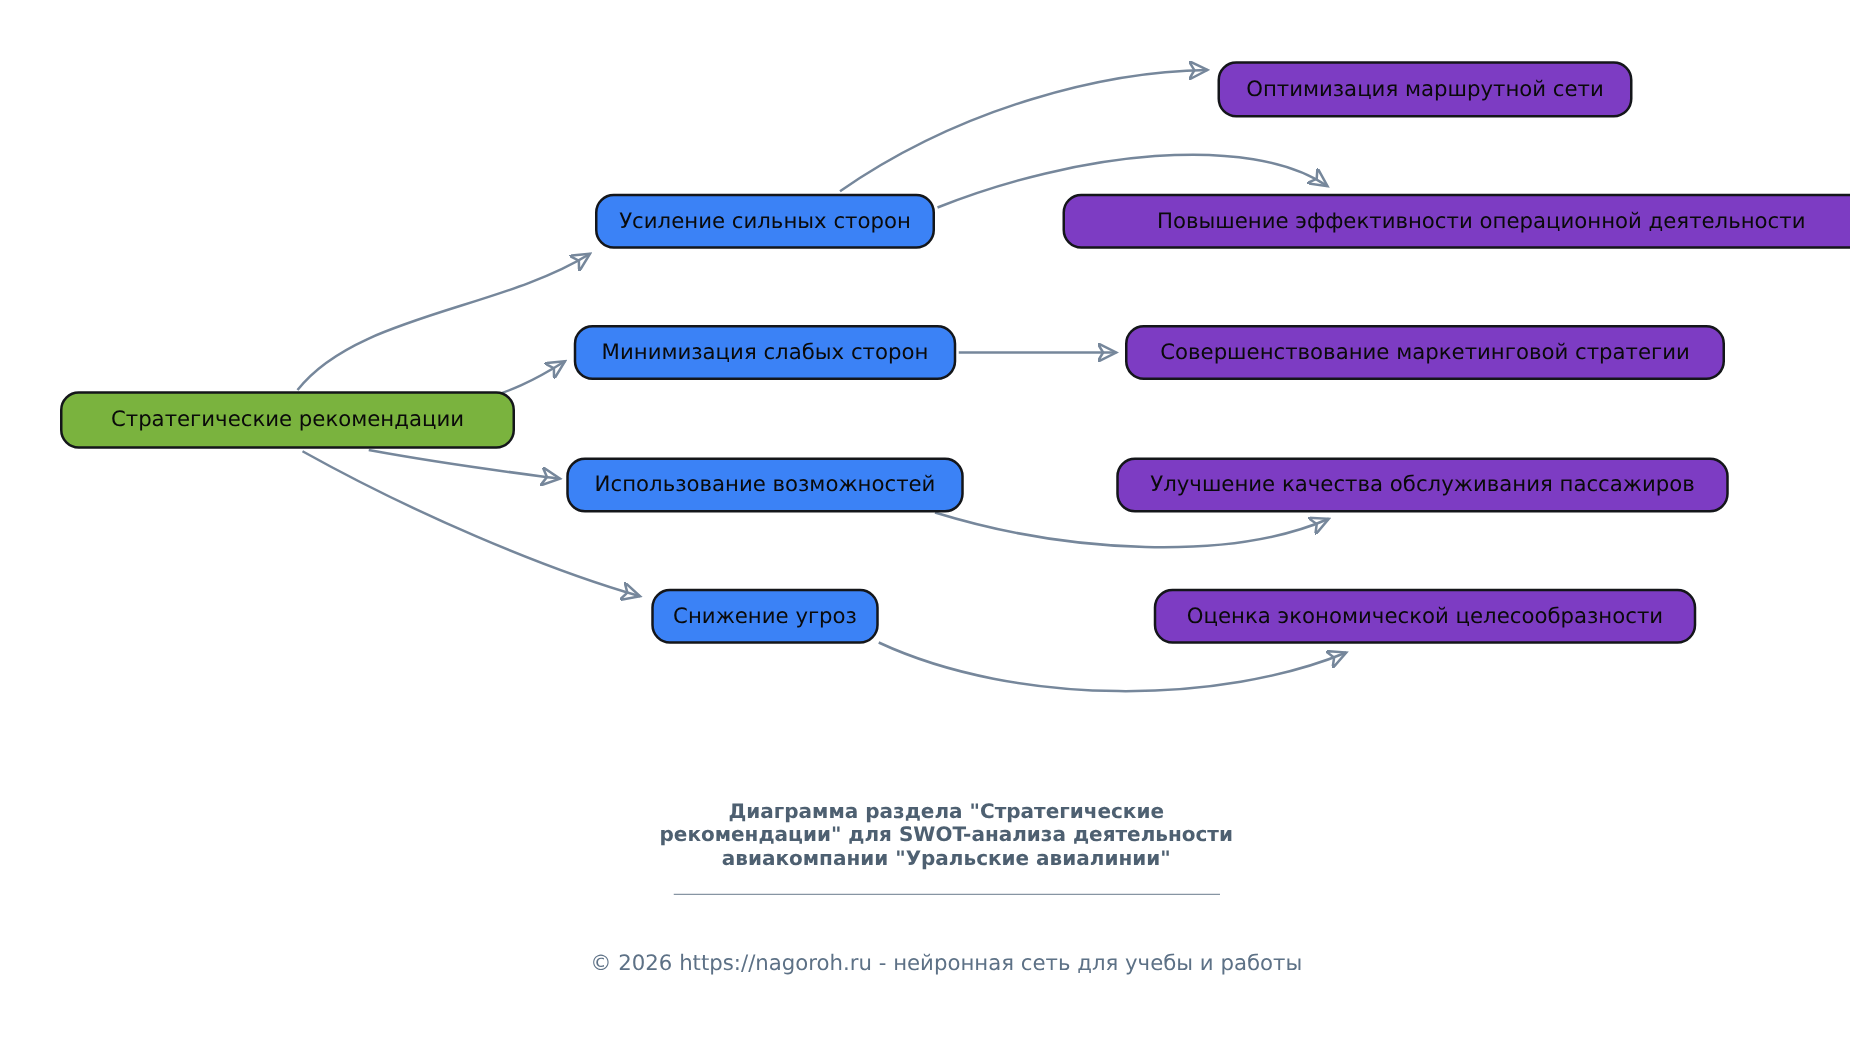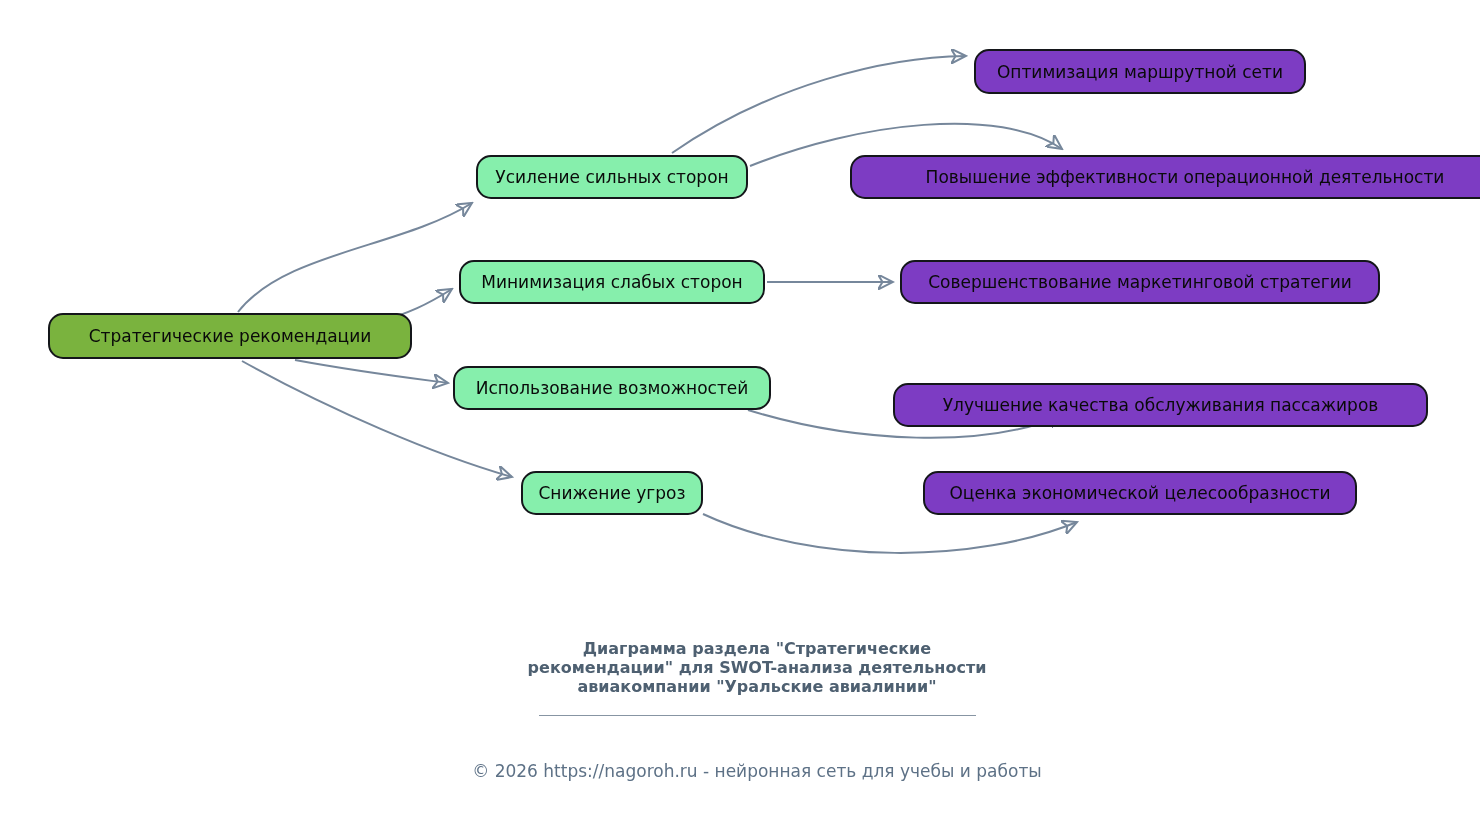--- a/index.html
+++ b/index.html
@@ -18,21 +18,21 @@
     display:flex;align-items:center;justify-content:center;
     border:2px solid #14161a;
     border-radius:15px;
     font-size:17px;
     color:#0a0a0a;
     white-space:nowrap;
     padding:0 8px;
     text-align:right;
   }
   .node-root{background:#7ab33e;}
-  .node-mid{background:#86efac;}
+  .node-mid{background:#3b82f6;}
   .node-leaf{background:#7d3cc3;}
   .caption{
     position:absolute;left:417px;top:639px;width:680px;
     text-align:center;
     color:#4e6071;
     font-weight:bold;
     font-size:16px;line-height:19px;
   }
   .divider{
     position:absolute;left:539px;top:715px;width:437px;height:0;
@@ -87,21 +87,21 @@
 
   <div class="node node-leaf" style="left:974px;top:49px;width:332px;height:45px">
     <span>Оптимизация маршрутной сети</span>
   </div>
   <div class="node node-leaf" style="left:850px;top:155px;width:670px;height:44px">
     <span>Повышение эффективности операционной деятельности</span>
   </div>
   <div class="node node-leaf" style="left:900px;top:260px;width:480px;height:44px">
     <span>Совершенствование маркетинговой стратегии</span>
   </div>
-  <div class="node node-leaf" style="left:893px;top:383px;width:535px;height:44px">
+  <div class="node node-leaf" style="left:893px;top:366px;width:490px;height:44px">
     <span>Улучшение качества обслуживания пассажиров</span>
   </div>
   <div class="node node-leaf" style="left:923px;top:471px;width:434px;height:44px">
     <span>Оценка экономической целесообразности</span>
   </div>
 
   <div class="caption">
     <div>Диаграмма раздела "Стратегические</div>
     <div>рекомендации" для SWOT-анализа деятельности</div>
     <div>авиакомпании "Уральские авиалинии"</div>

